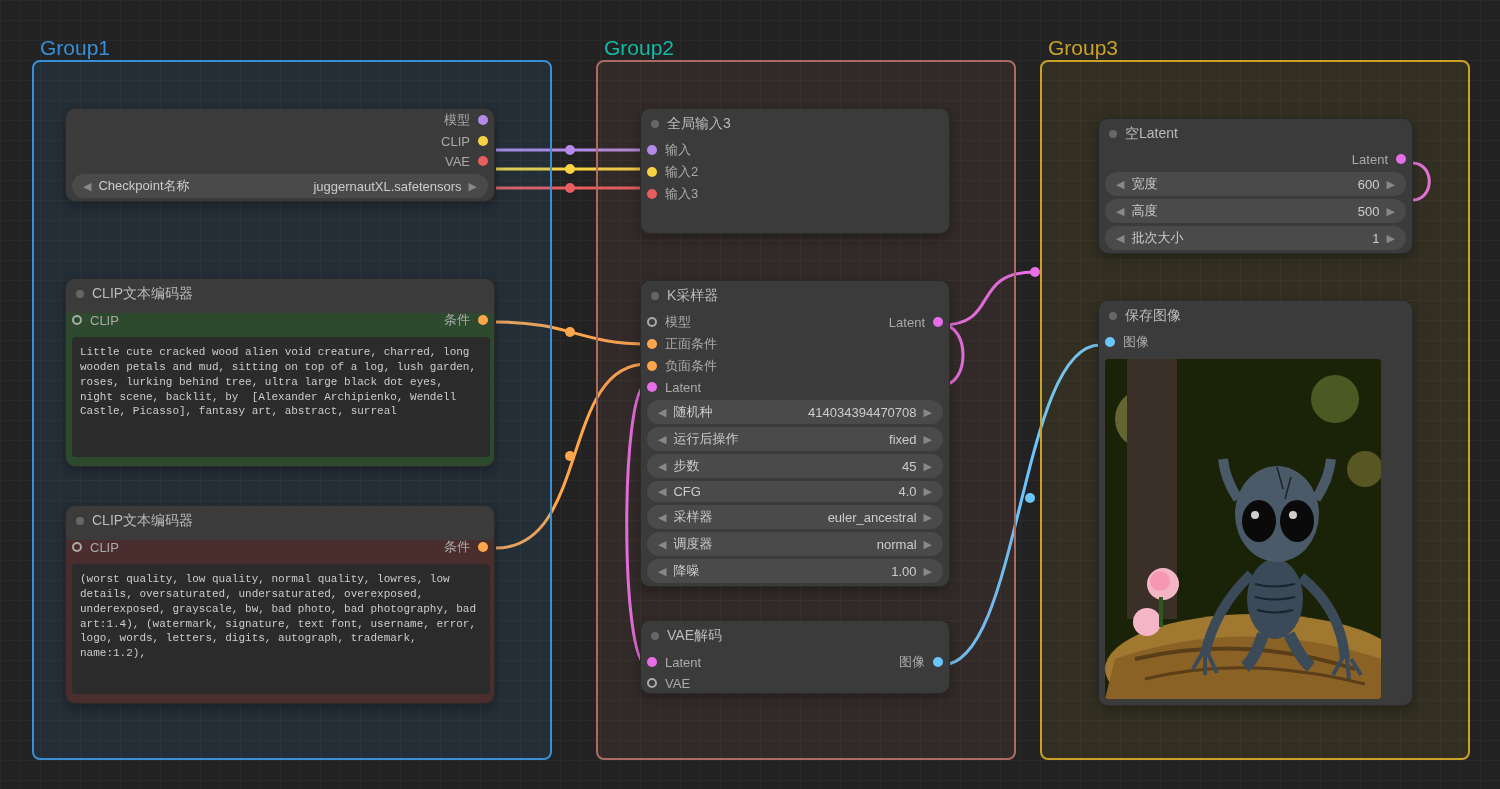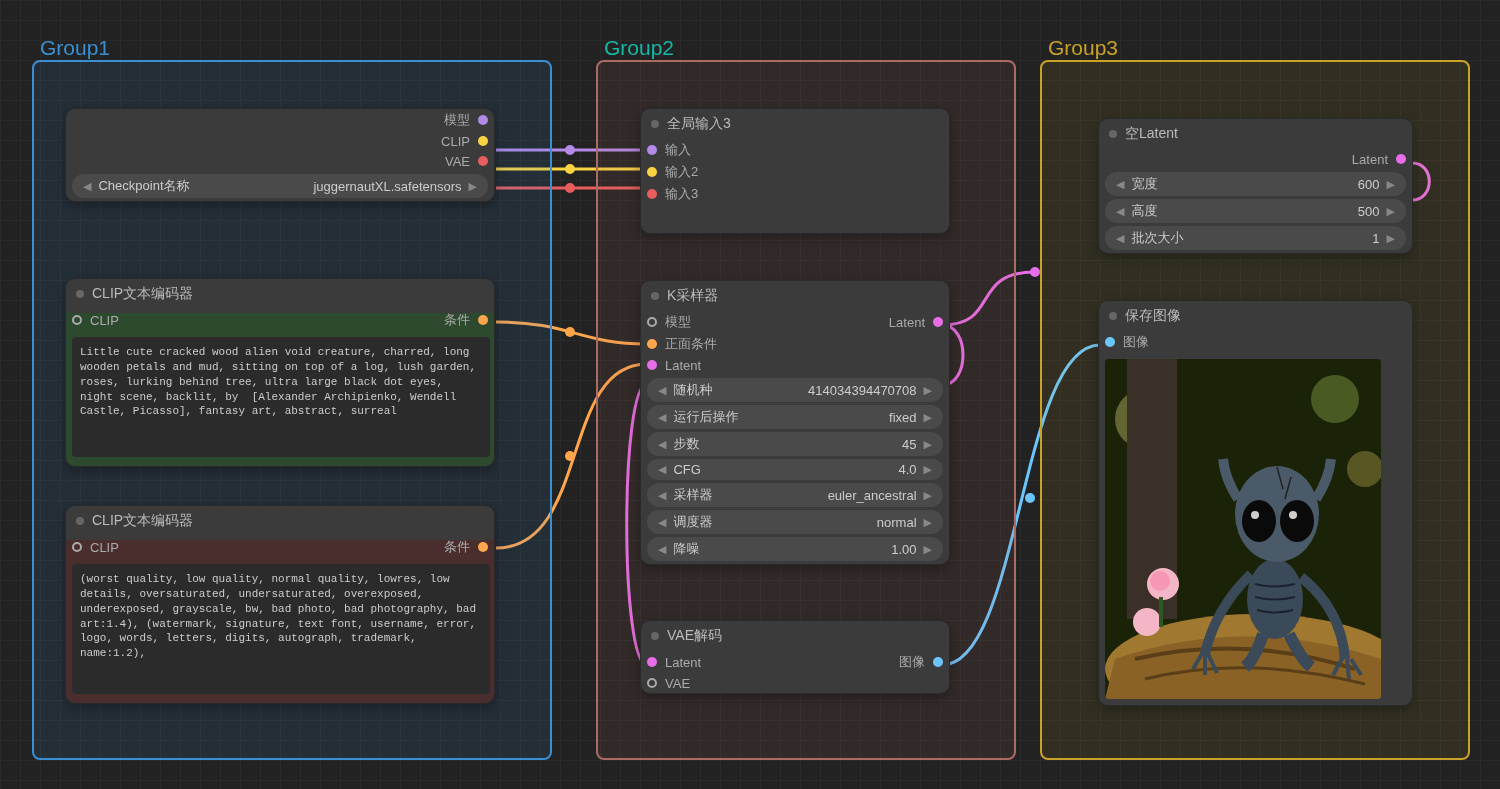--- a/index.html
+++ b/index.html
@@ -239,20 +239,24 @@
     <div class="port-row out">
         <span class="port-label">Latent</span>
         <span class="port port-magenta out"></span>
       </div>
   </div>
   <div class="port-row">
       <span class="port port-orange in"></span>
       <span class="port-label">正面条件</span>
     </div>
   <div class="port-row">
+      <span class="port port-orange in"></span>
+      <span class="port-label">负面条件</span>
+    </div>
+  <div class="port-row">
       <span class="port port-magenta in"></span>
       <span class="port-label">Latent</span>
     </div>
 
   <div class="param-row">
       <span class="arrow">◀</span>
       <span class="pname">随机种</span>
       <span class="pval">414034394470708</span>
       <span class="arrow">▶</span>
     </div>

